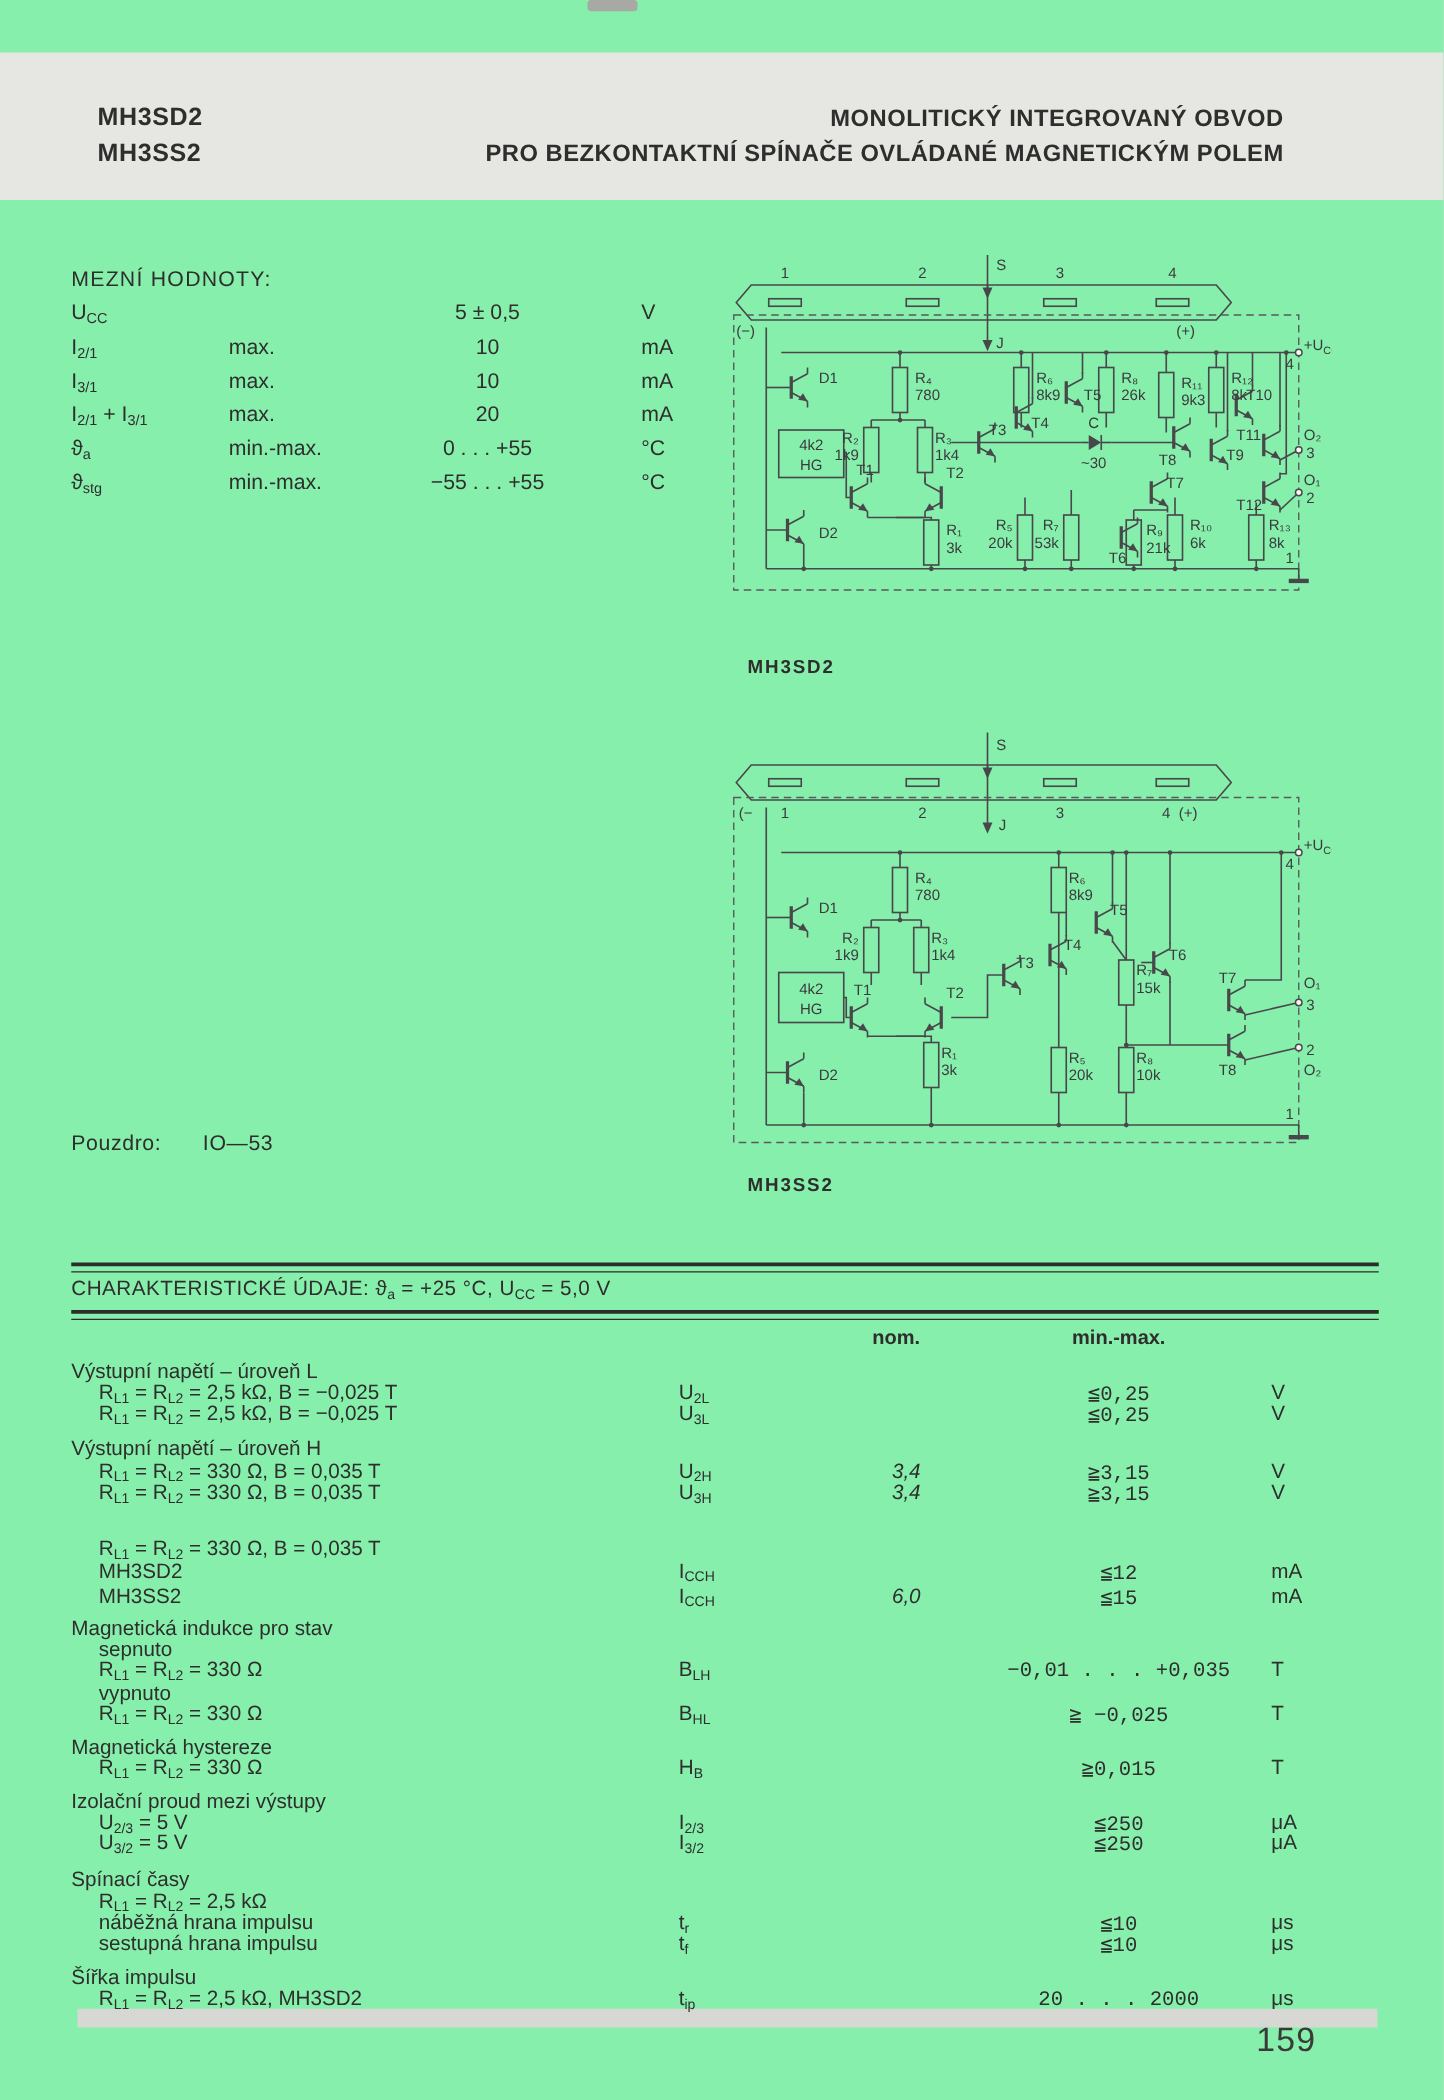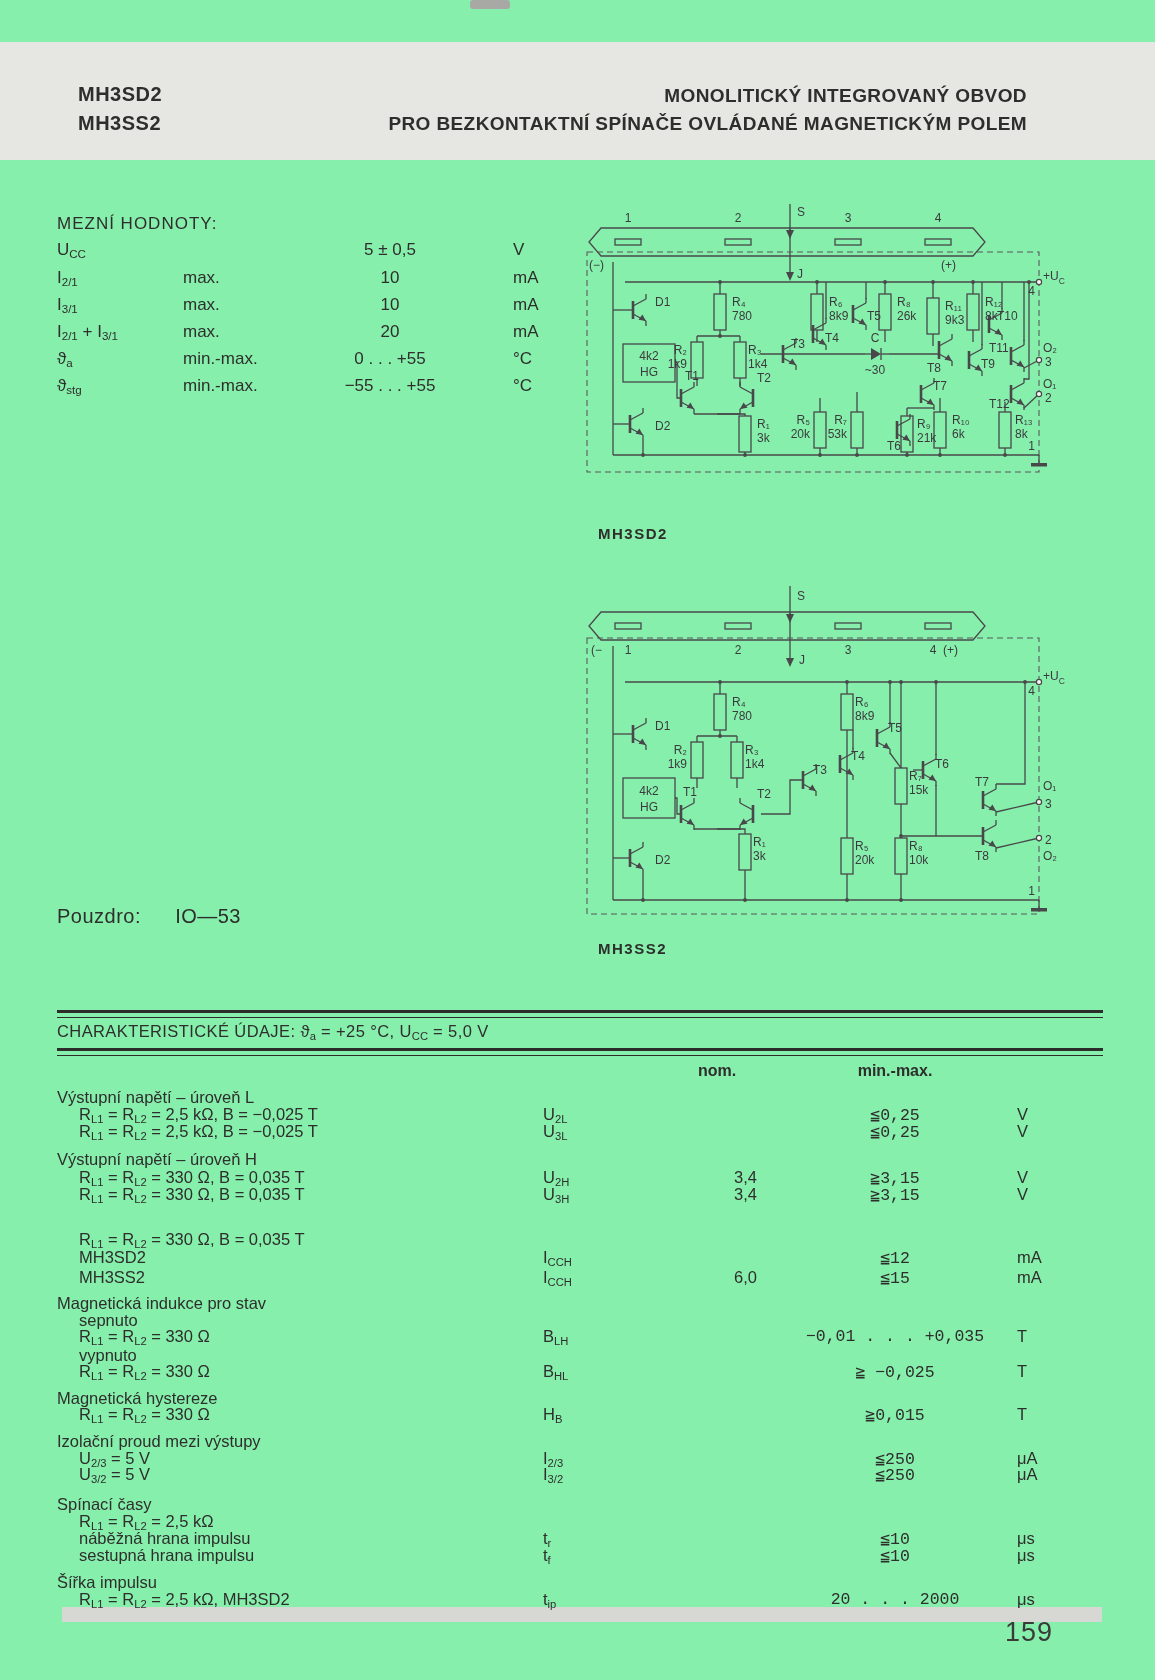--- a/index.html
+++ b/index.html
@@ -14,21 +14,21 @@
   .hdr-title{position:absolute;right:128px;top:82px;text-align:right;font-weight:bold;
              font-size:19px;line-height:28px;letter-spacing:.4px;}
 
   .sec-title{position:absolute;font-size:17px;letter-spacing:1px;}
   .lrow{position:absolute;left:0;width:1155px;height:22px;font-size:17px;}
   .lrow .lp{position:absolute;left:57px;}
   .lrow .lc{position:absolute;left:183px;}
   .lrow .lv{position:absolute;left:290px;width:200px;text-align:center;}
   .lrow .lu{position:absolute;left:513px;}
 
-  .pouzdro{position:absolute;left:57px;top:905px;font-size:20px;letter-spacing:.5px;}
+  .pouzdro{position:absolute;left:57px;top:905px;font-size:17px;letter-spacing:.5px;}
   .pouzdro .pv{margin-left:28px;}
 
   .sch{position:absolute;}
   .sch svg{display:block;}
   .wire{fill:none;stroke:#48484a;stroke-width:1.3;}
   .dash{fill:none;stroke:#58585a;stroke-width:1.1;stroke-dasharray:6 4;}
   .fillk{fill:#48484a;stroke:none;}
   .term{fill:#f5f5f2;stroke:#48484a;stroke-width:1.2;}
   .dot{fill:#48484a;stroke:none;}
   svg text{font-family:"Liberation Sans",sans-serif;font-size:12px;fill:#3b3b3d;}
@@ -37,21 +37,21 @@
   .caption{position:absolute;font-size:15px;font-weight:bold;letter-spacing:1.5px;}
 
   .rule2{position:absolute;left:57px;width:1046px;height:4px;
          border-top:3px solid #2c2c2a;border-bottom:1px solid #2c2c2a;}
   .ttitle{position:absolute;left:57px;top:1022px;font-size:16.5px;letter-spacing:.4px;}
   .colhead{position:absolute;font-weight:bold;font-size:16px;text-align:center;}
   .trow{position:absolute;left:57px;width:1046px;height:20px;font-size:16.5px;}
   .trow .t{position:absolute;left:0;white-space:nowrap;}
   .trow .t.ind{left:22px;}
   .trow .sym{position:absolute;left:486px;}
-  .trow .nom{position:absolute;left:580px;width:120px;text-align:right;}
+  .trow .nom{position:absolute;left:608px;width:120px;text-align:center;font-style:italic;}
   .trow .mm{position:absolute;left:738px;width:200px;text-align:center;font-family:Liberation Mono, monospace;}
   .trow .unit{position:absolute;left:960px;}
   sub{font-size:.68em;vertical-align:-.28em;letter-spacing:0;}
   .pageno{position:absolute;left:1005px;top:1617px;font-size:27px;letter-spacing:1px;color:#3a3a38;text-align:right;}
 </style>
 </head>
 <body>
 
 <div class="page">
   <div class="band-top"></div>

